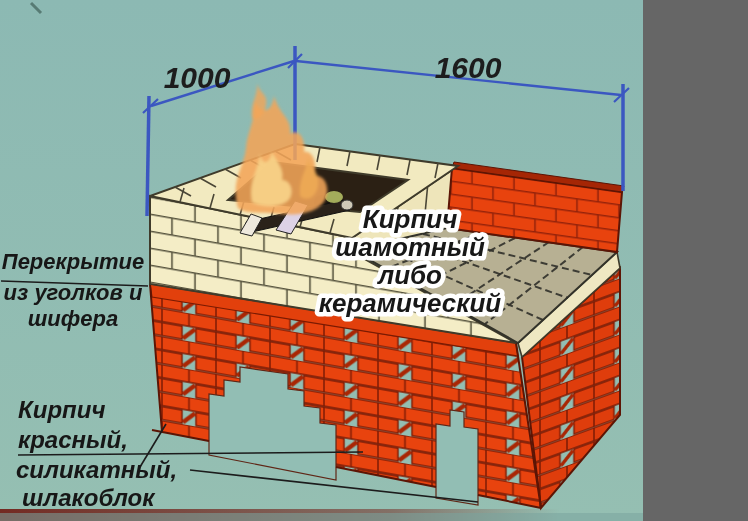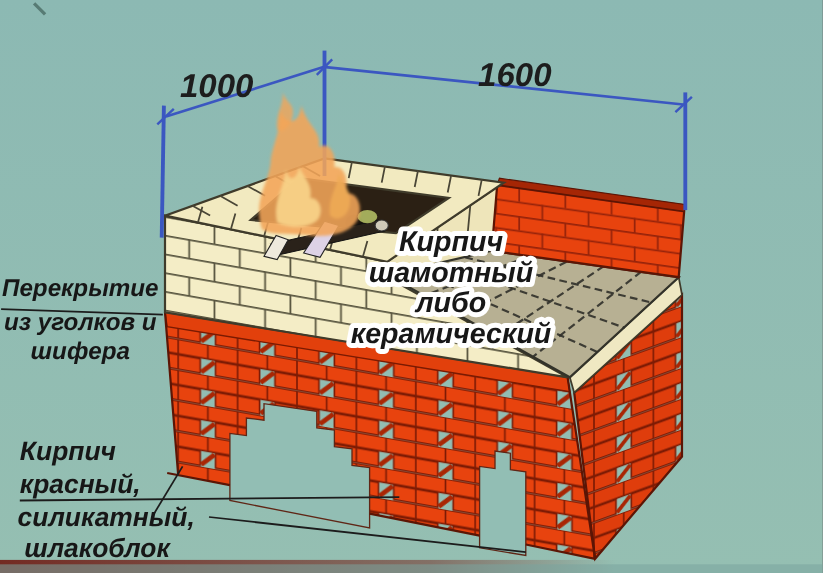--- a/index.html
+++ b/index.html
@@ -1,16 +1,16 @@
 <!DOCTYPE html>
 <html><head>
 <meta charset="utf-8">
 <style>
   html,body{margin:0;padding:0;background:#666;}
-  .stage{position:relative;width:748px;height:521px;overflow:hidden;
+  .stage{position:relative;width:643px;height:521px;overflow:hidden;
          font-family:"Liberation Sans",sans-serif;}
   .stage svg{position:absolute;left:0;top:0;display:block;}
   text{font-family:"Liberation Sans",sans-serif;font-weight:bold;font-style:italic;}
   .lbl{fill:#171717;}
   .dimnum{fill:#1d1d1d;font-size:30px;}
   .lbl22{font-size:22px;}
   .lbl24{font-size:24px;}
   .lbl26{font-size:26px;}
   .halo{fill:#ffffff;stroke:#ffffff;stroke-width:9;stroke-linejoin:round;}
   .joint{stroke:#4a4636;stroke-width:1.6;fill:none;}

